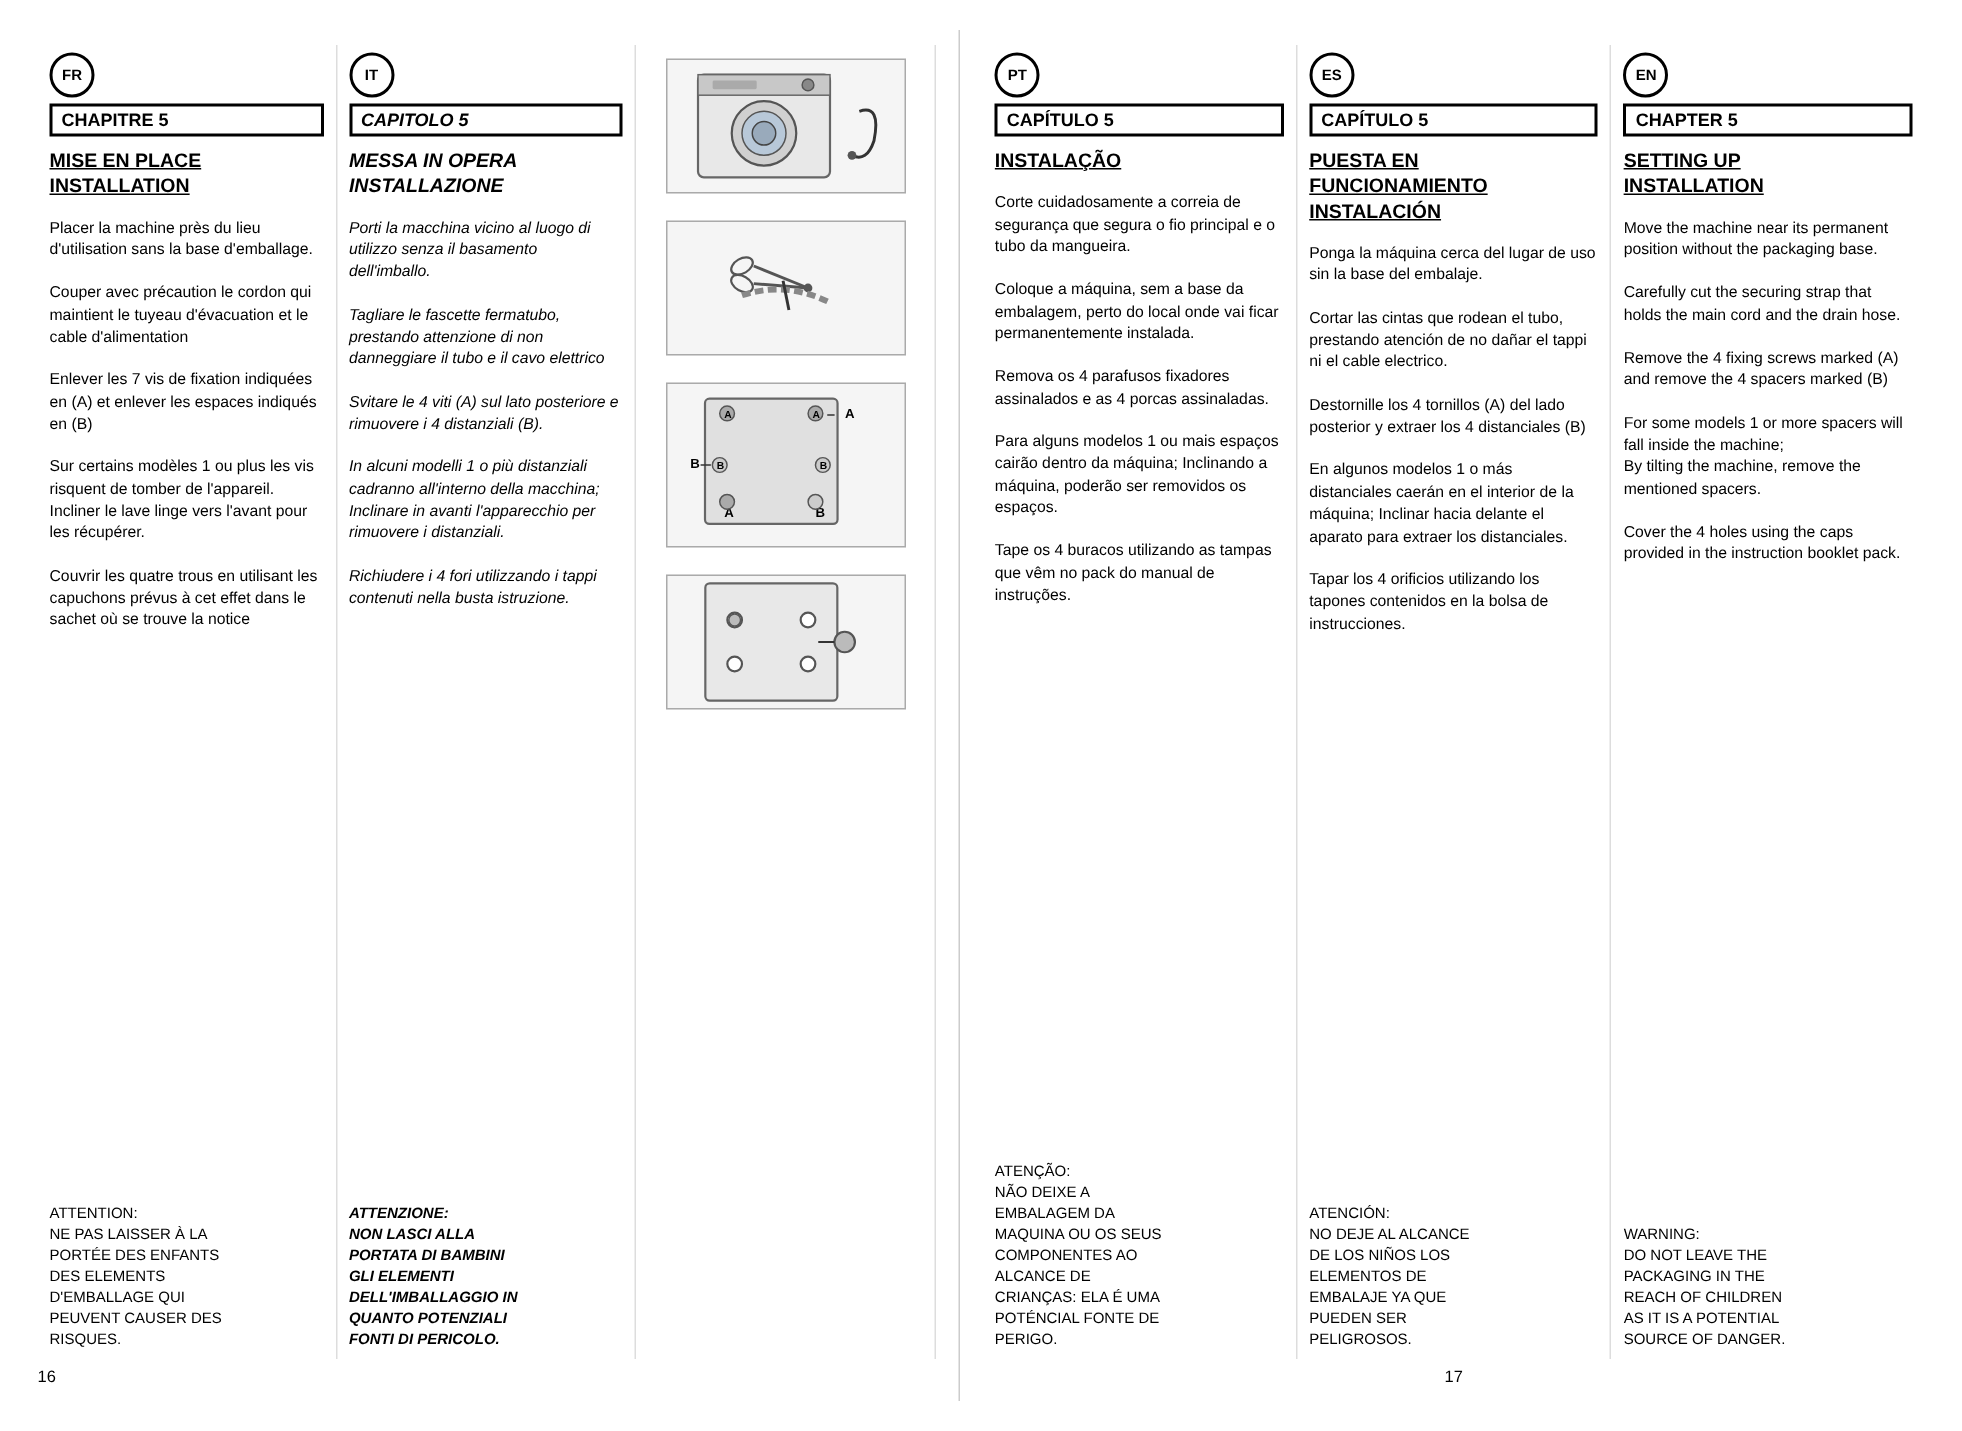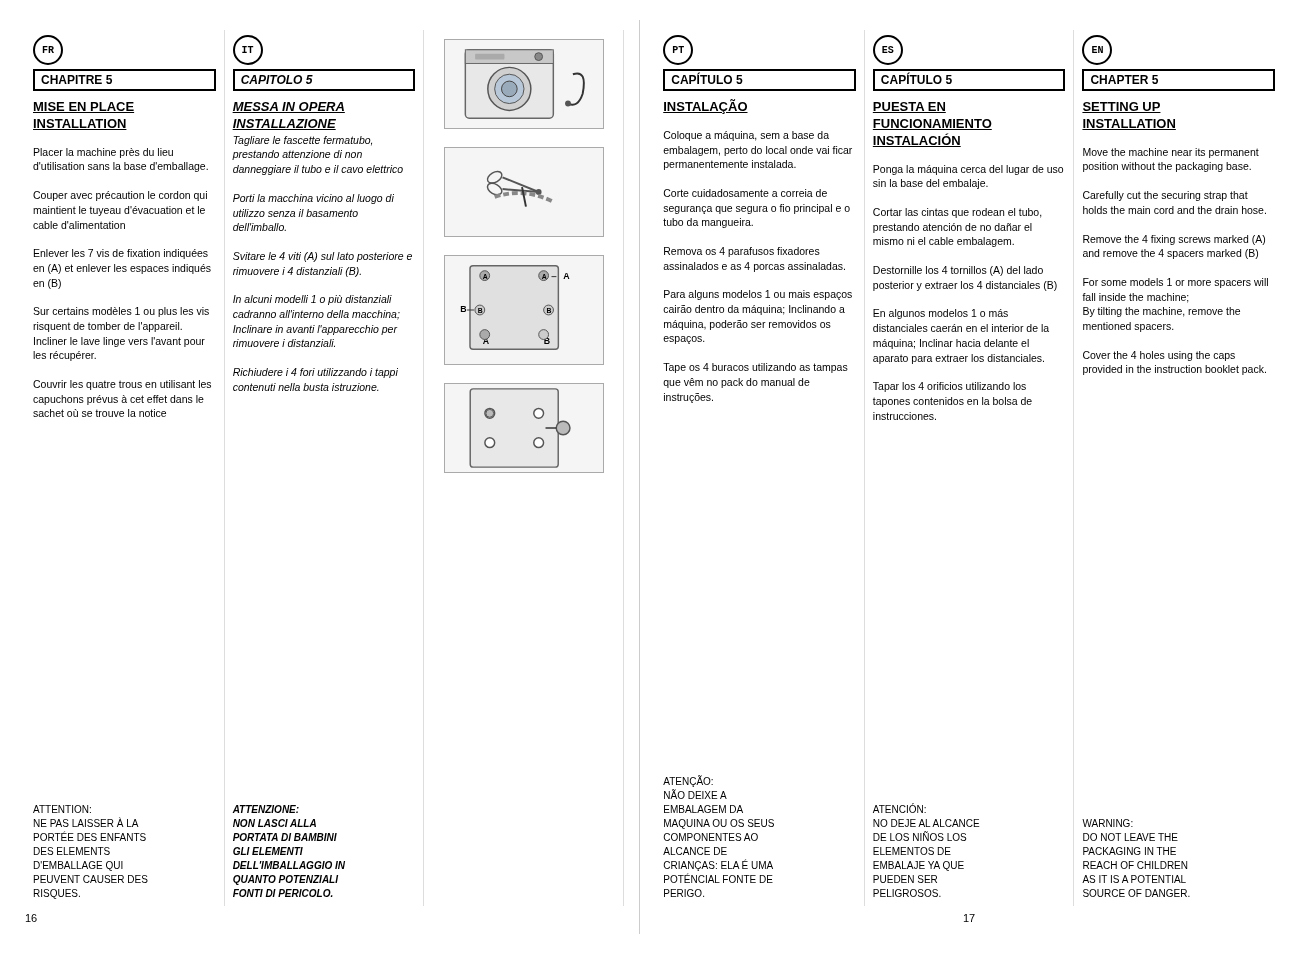--- a/index.html
+++ b/index.html
@@ -58,21 +58,20 @@
       display: inline-block;
       border: 2px solid #000;
       border-radius: 50%;
       width: 30px;
       height: 30px;
       text-align: center;
       line-height: 28px;
       font-size: 10px;
       font-weight: bold;
       margin-bottom: 4px;
-      font-family: Liberation Mono, monospace;
     }
     
     .chapter-title {
       font-size: 12px;
       font-weight: bold;
       border: 2px solid #000;
       display: inline-block;
       padding: 2px 6px;
       margin-bottom: 8px;
     }
@@ -90,22 +89,21 @@
       font-size: 13px;
       font-weight: bold;
       text-decoration: underline;
       margin-bottom: 12px;
       line-height: 1.3;
     }
     .section-title-italic {
       font-size: 13px;
       font-weight: bold;
       font-style: italic;
-      text-decoration: underline;
-      margin-bottom: 0;
+      margin-bottom: 12px;
       line-height: 1.3;
     }
     
     .body-text {
       font-size: 10.5px;
       line-height: 1.4;
       margin-bottom: 14px;
     }
     .body-text-italic {
       font-size: 10.5px;
@@ -188,22 +186,22 @@
 PEUVENT CAUSER DES
 RISQUES.</span>
         </div>
       </div>
 
       <div class="col">
         <div class="country-badge">IT</div>
         <div class="chapter-title-italic">CAPITOLO 5</div>
         <div class="section-title-italic" style="white-space:pre-line">MESSA IN OPERA
 INSTALLAZIONE</div>
+        <div class="body-text-italic">Porti la macchina vicino al luogo di utilizzo senza il basamento dell'imballo.</div>
         <div class="body-text-italic">Tagliare le fascette fermatubo, prestando attenzione di non danneggiare il tubo e il cavo elettrico</div>
-        <div class="body-text-italic">Porti la macchina vicino al luogo di utilizzo senza il basamento dell'imballo.</div>
         <div class="body-text-italic">Svitare le 4 viti (A) sul lato posteriore e rimuovere i 4 distanziali (B).</div>
         <div class="body-text-italic">In alcuni modelli 1 o più distanziali cadranno all'interno della macchina; Inclinare in avanti l'apparecchio per rimuovere i distanziali.</div>
         <div class="body-text-italic">Richiudere i 4 fori utilizzando i tappi contenuti nella busta istruzione.</div>
         <div class="warning-text-italic">
           <span>ATTENZIONE:</span><br>
           <span style="white-space:pre-line">NON LASCI ALLA
 PORTATA DI BAMBINI
 GLI ELEMENTI
 DELL'IMBALLAGGIO IN
 QUANTO POTENZIALI
@@ -298,22 +296,22 @@
     <div class="page-num page-num-left">16</div>
   </div>
 
   <div class="right-page">
     <div class="right-cols">
 
       <div class="col">
         <div class="country-badge">PT</div>
         <div class="chapter-title">CAPÍTULO 5</div>
         <div class="section-title" style="white-space:pre-line">INSTALAÇÃO</div>
+        <div class="body-text">Corte cuidadosamente a correia de segurança que segura o fio principal e o tubo da mangueira.</div>
         <div class="body-text">Coloque a máquina, sem a base da embalagem, perto do local onde vai ficar permanentemente instalada.</div>
-        <div class="body-text">Corte cuidadosamente a correia de segurança que segura o fio principal e o tubo da mangueira.</div>
         <div class="body-text">Remova os 4 parafusos fixadores assinalados e as 4 porcas assinaladas.</div>
         <div class="body-text">Para alguns modelos 1 ou mais espaços cairão dentro da máquina; Inclinando a máquina, poderão ser removidos os espaços.</div>
         <div class="body-text">Tape os 4 buracos utilizando as tampas que vêm no pack do manual de instruções.</div>
         <div class="warning-text">
           <span>ATENÇÃO:</span><br>
           <span style="white-space:pre-line">NÃO DEIXE A
 EMBALAGEM DA
 MAQUINA OU OS SEUS
 COMPONENTES AO
 ALCANCE DE
@@ -323,21 +321,21 @@
         </div>
       </div>
 
       <div class="col">
         <div class="country-badge">ES</div>
         <div class="chapter-title">CAPÍTULO 5</div>
         <div class="section-title" style="white-space:pre-line">PUESTA EN
 FUNCIONAMIENTO
 INSTALACIÓN</div>
         <div class="body-text">Ponga la máquina cerca del lugar de uso sin la base del embalaje.</div>
-        <div class="body-text">Cortar las cintas que rodean el tubo, prestando atención de no dañar el mismo ni el cable embalagem.</div>
+        <div class="body-text">Cortar las cintas que rodean el tubo, prestando atención de no dañar el tappi ni el cable electrico.</div>
         <div class="body-text">Destornille los 4 tornillos (A) del lado posterior y extraer los 4 distanciales (B)</div>
         <div class="body-text">En algunos modelos 1 o más distanciales caerán en el interior de la máquina; Inclinar hacia delante el aparato para extraer los distanciales.</div>
         <div class="body-text">Tapar los 4 orificios utilizando los tapones contenidos en la bolsa de instrucciones.</div>
         <div class="warning-text">
           <span>ATENCIÓN:</span><br>
           <span style="white-space:pre-line">NO DEJE AL ALCANCE
 DE LOS NIÑOS LOS
 ELEMENTOS DE
 EMBALAJE YA QUE
 PUEDEN SER

